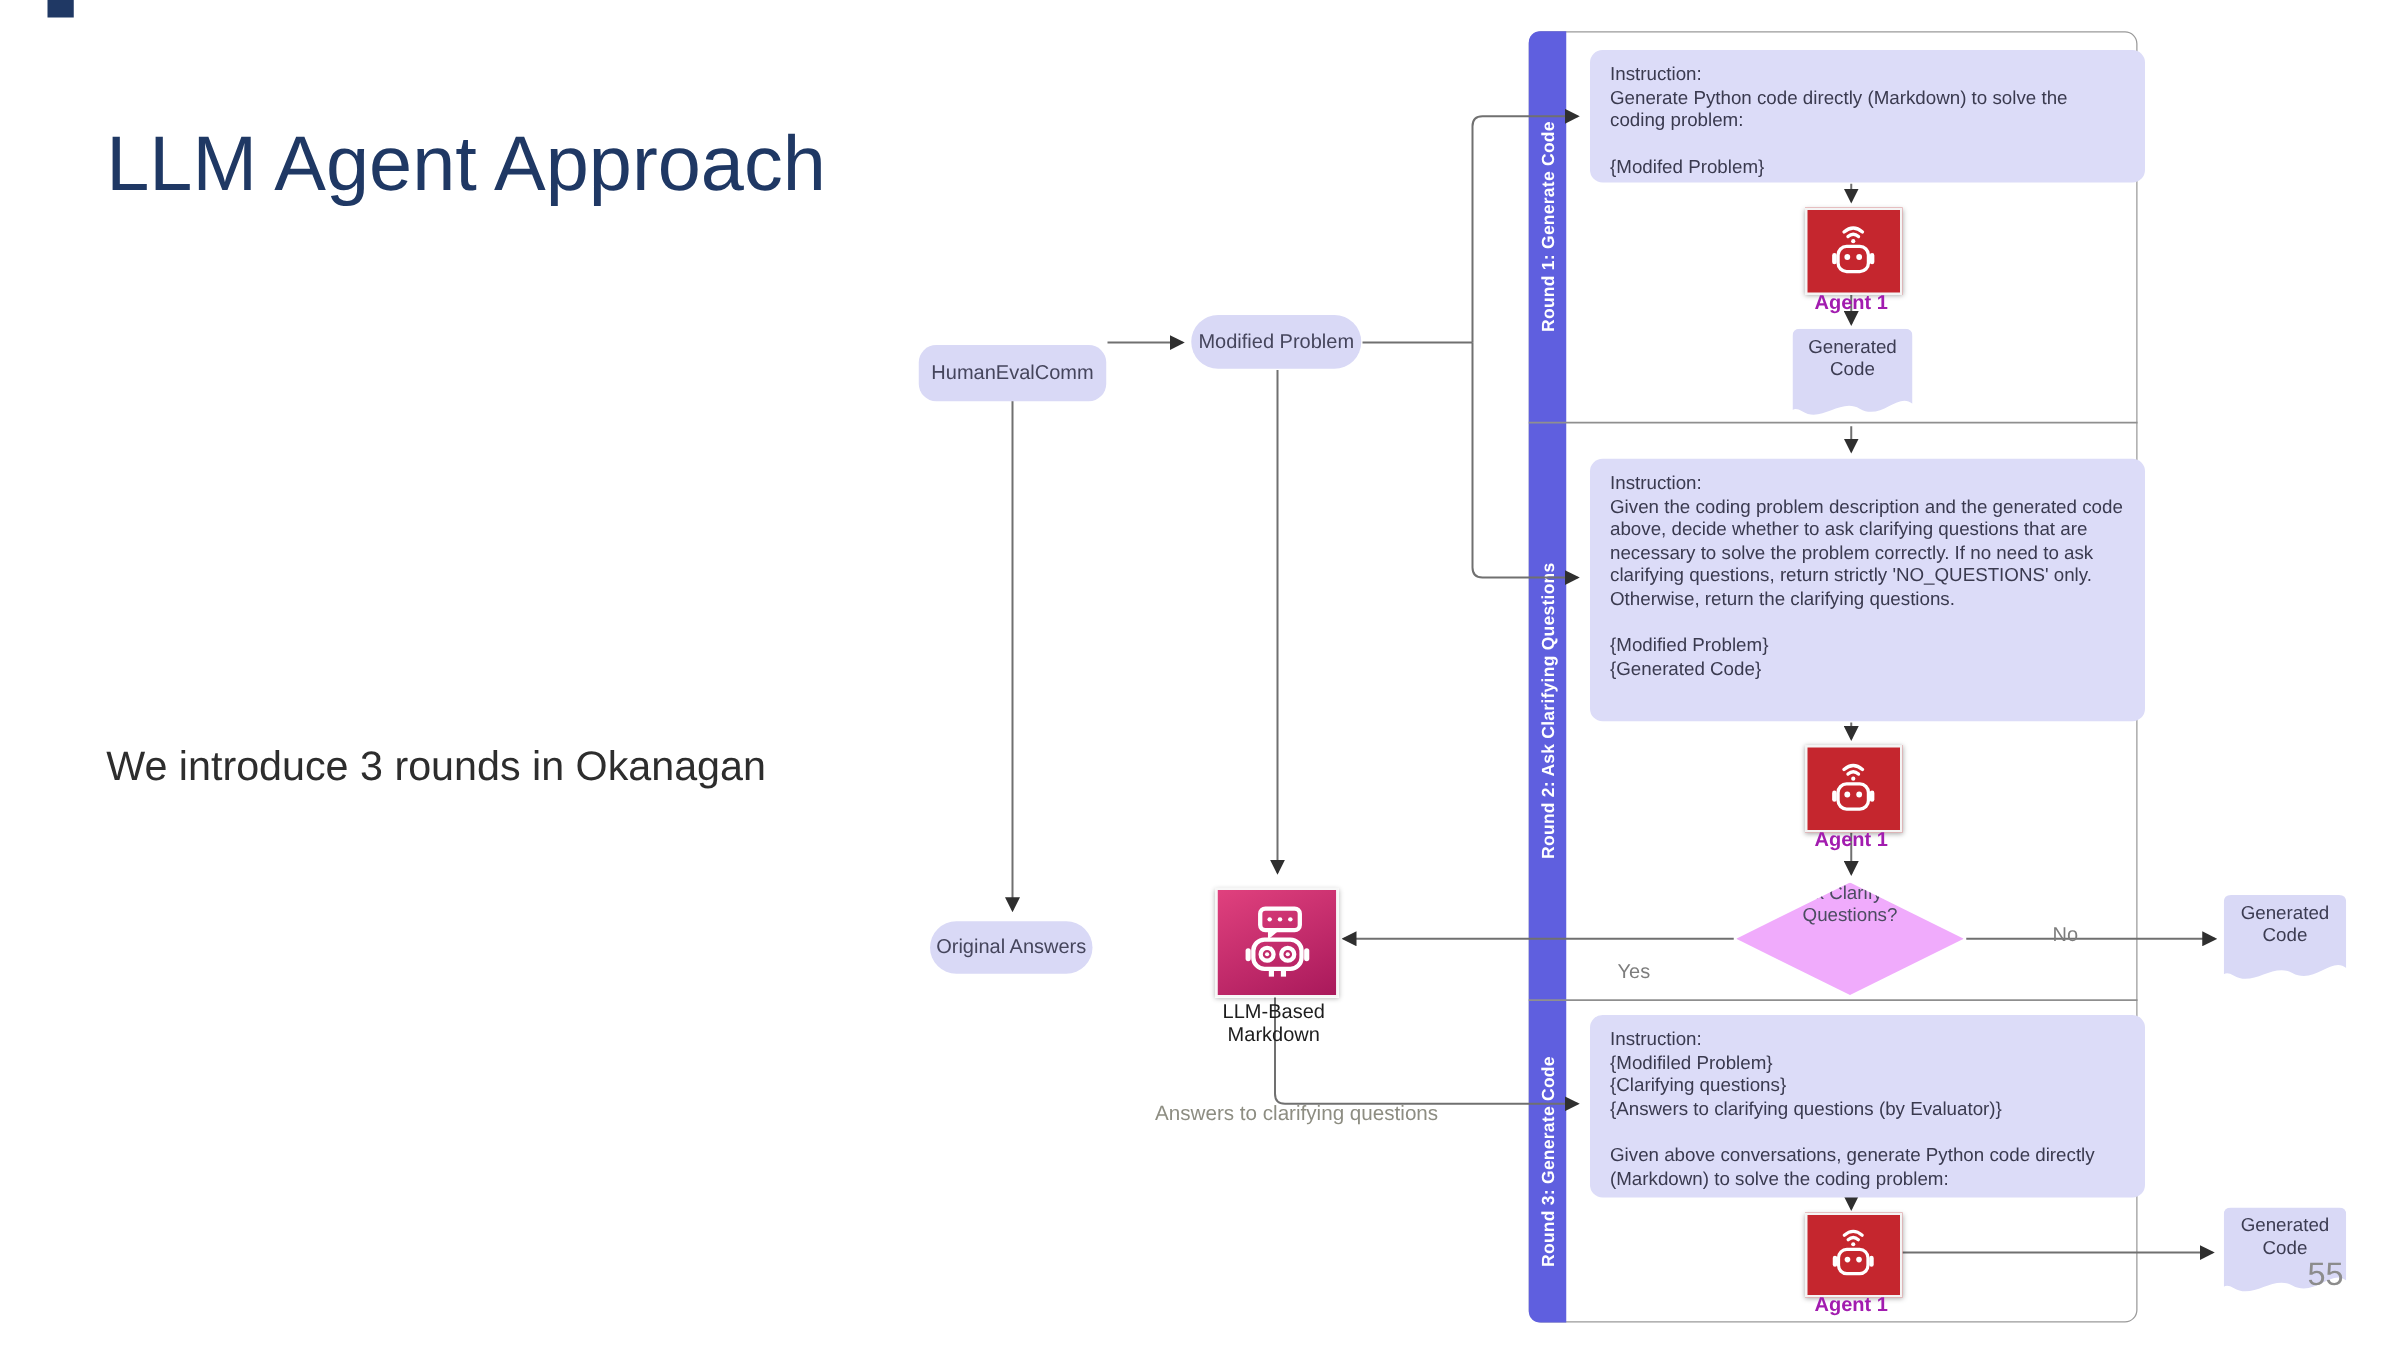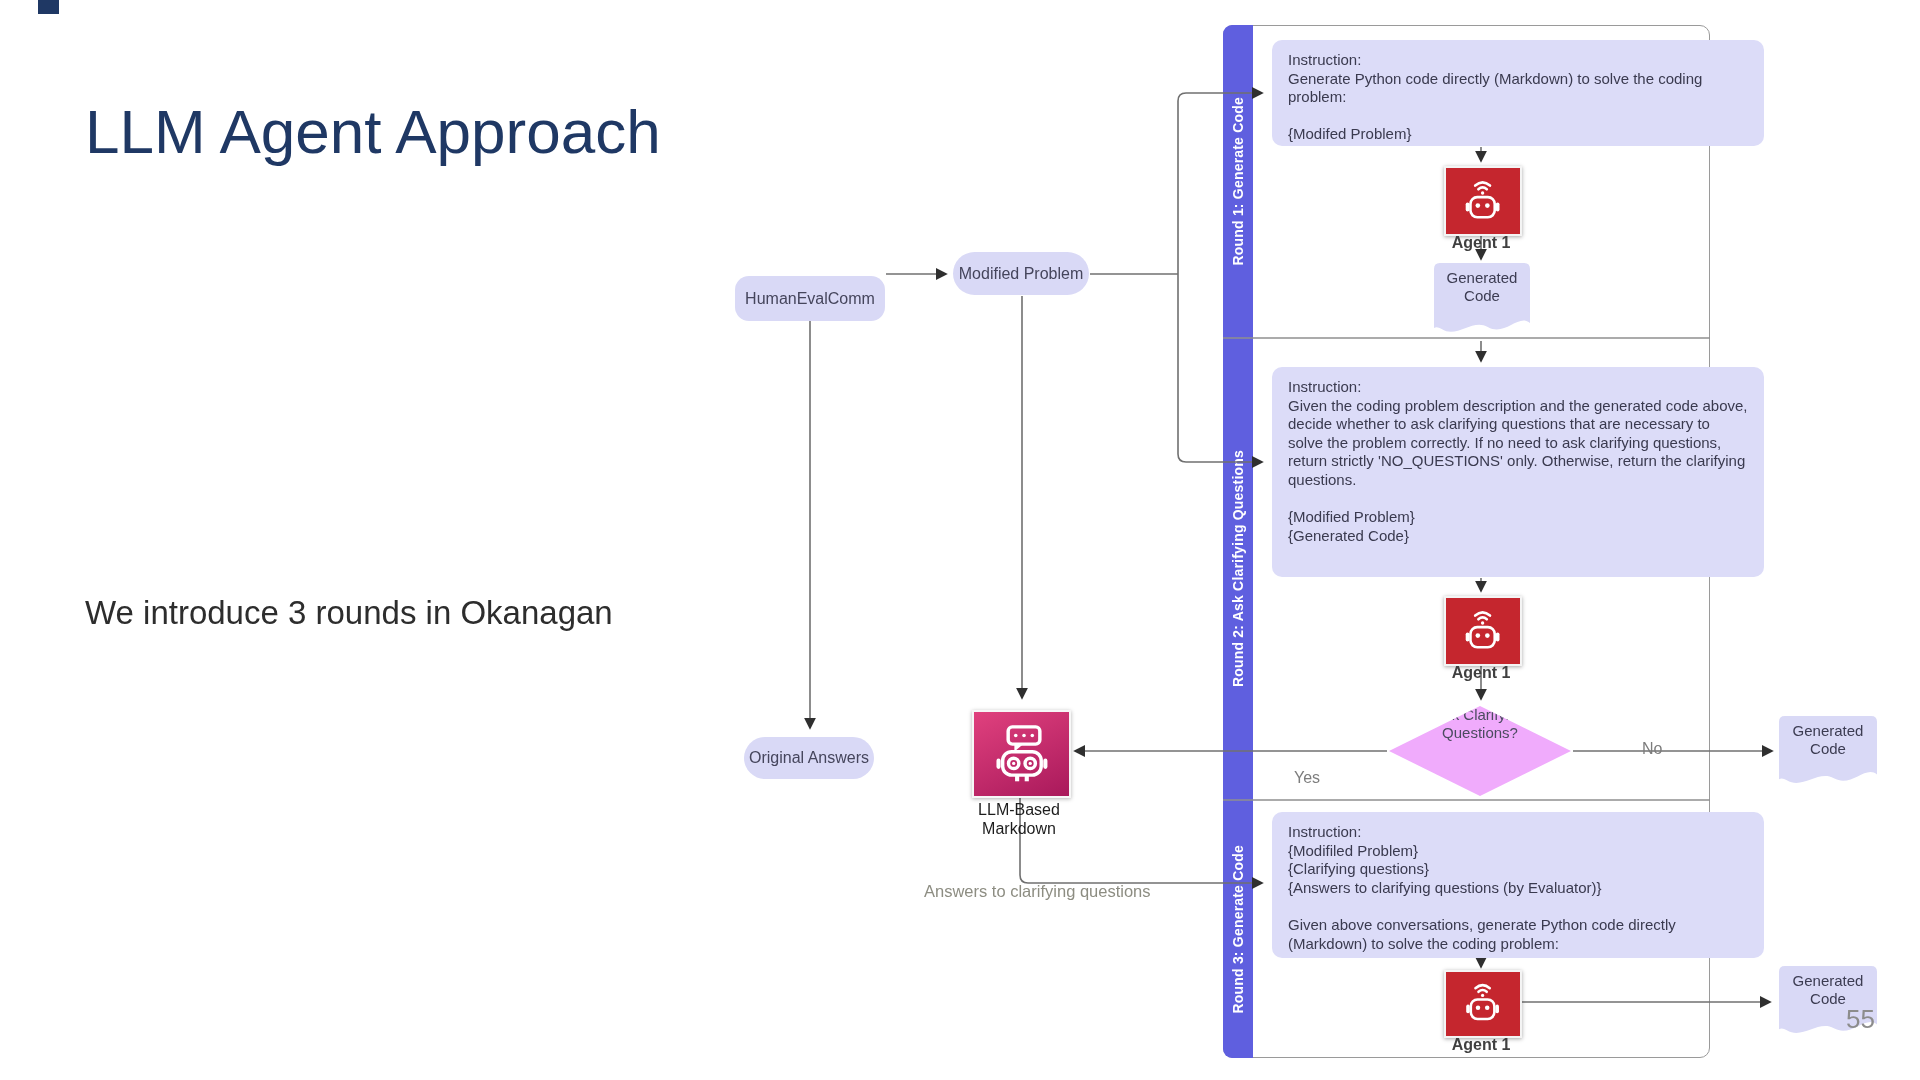--- a/index.html
+++ b/index.html
@@ -29,28 +29,28 @@
     color:#ffffff; font-size:14px; font-weight:700; letter-spacing:.2px; white-space:nowrap; }
 
   .connectors { left:0; top:0; width:1920px; height:1080px; z-index:3; pointer-events:none; }
 
   
   .node { background:#d9d9f6; color:#45455c; font-size:16px; z-index:4;
     display:flex; align-items:center; justify-content:center; text-align:center; }
   .rrect { border-radius:14px;margin-top:24px; }
   .pill  { border-radius:22px; }
 
-  .instr { left:1272px; width:492px; background:#dcdcf8; border-radius:10px;
+  .instr { left:1272px; width:444px; background:#dcdcf8; border-radius:10px;
     color:#3a3a4f; font-size:15px; line-height:1.24; padding:11px 16px;
     box-sizing:border-box; white-space:pre-line; z-index:4; }
 
   .agent { background:#c5262e; border:2px solid #f4f4f4; box-shadow:0 1px 4px rgba(0,0,0,.35);
     z-index:4; display:flex; align-items:center; justify-content:center; }
   .agent svg { width:80%; height:80%; }
-  .agent-label { z-index:4; color:#404040; font-size:16px; font-weight:700; text-align:center; }
+  .agent-label { z-index:4; color:#a21caf; font-size:16px; font-weight:700; text-align:center; }
 
   .evaluator { background:linear-gradient(155deg,#e0417e 0%,#a9195b 100%);
     border:2px solid #f7f7f7; box-shadow:0 1px 4px rgba(0,0,0,.3); z-index:4;
     display:flex; align-items:center; justify-content:center; }
   .evaluator svg { width:82%; height:82%; }
   .eval-label { z-index:4; color:#1d1d1d; font-size:16px; line-height:1.2; text-align:center; }
 
   .doc { z-index:4; }
   .doc svg.shape { position:absolute; left:0; top:0; width:100%; height:100%; }
   .doc .doc-text { position:absolute; left:0; top:6px; width:100%;

